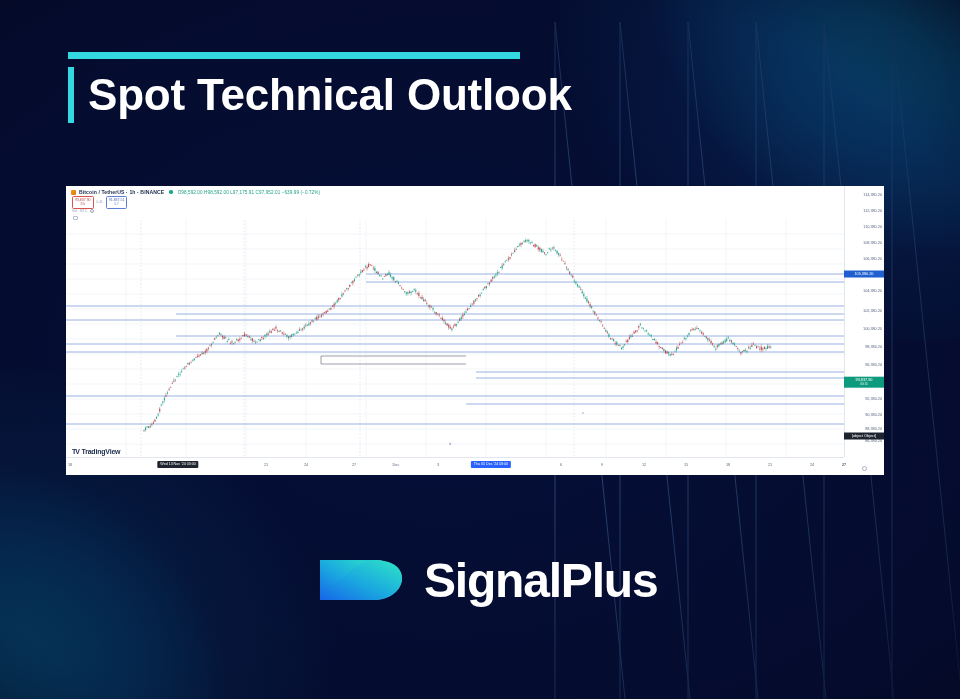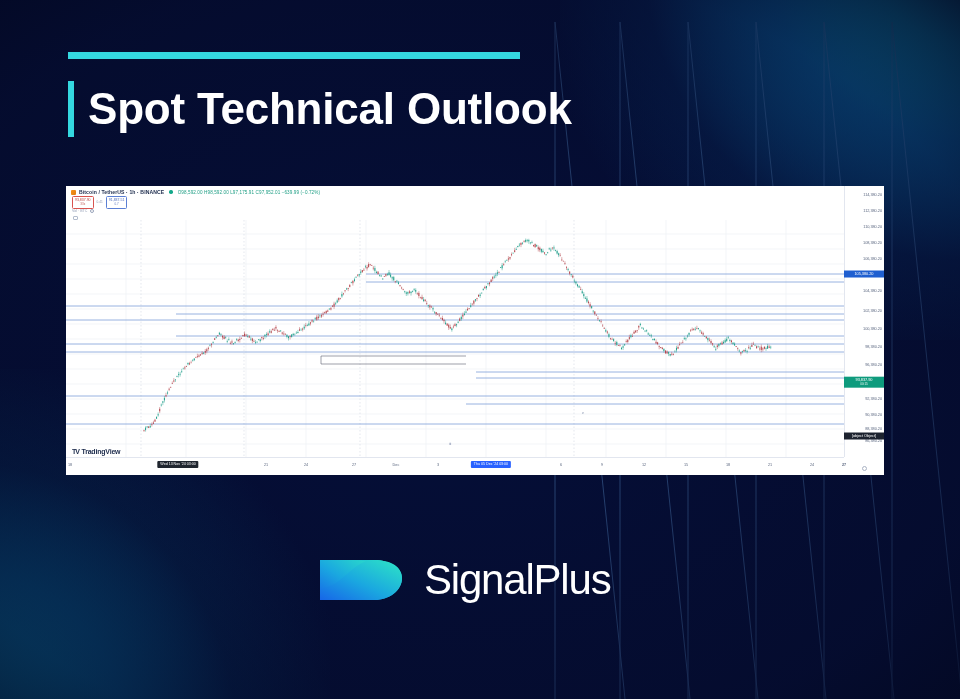--- a/index.html
+++ b/index.html
@@ -20,21 +20,21 @@
     background: radial-gradient(ellipse at 30% 74%, #0b7fa8 0%, #086a93 14%, #064c79 30%, rgba(6,44,84,0.5) 52%, rgba(5,14,54,0) 74%);
   }
   .bg-grad-vig {
     position:absolute; inset:0;
     background: radial-gradient(ellipse at 46% 52%, rgba(5,13,48,0.0) 20%, rgba(4,10,40,0.55) 78%, rgba(3,8,34,0.9) 100%);
   }
   .bg-lines { position:absolute; inset:0; }
   
   .title-wrap { position:absolute; left:68px; top:52px; }
   .title-bar-top { width:452px; height:7px; background:#34d8e0; }
-  .title-row { display:flex; align-items:stretch; margin-top:22px; }
+  .title-row { display:flex; align-items:stretch; margin-top:8px; }
   .title-bar-left { width:6px; background:#34d8e0; margin-right:14px; }
   .title-text {
     color:#ffffff; font-size:44px; font-weight:700; letter-spacing:-0.2px;
     line-height:1.28; padding-right:8px; white-space:nowrap;
   }
   
   .chart-panel {
     position:absolute; left:66px; top:186px; width:818px; height:289px;
     background:#ffffff; overflow:hidden;
   }
@@ -94,21 +94,21 @@
   .tv-logo {
     position:absolute; left:6px; bottom:20px; display:flex; align-items:center; gap:2.5px;
     font-size:7px; font-weight:700; color:#1b2a4b; letter-spacing:-0.2px;
   }
   .tv-mark { font-size:7px; font-weight:700; color:#1b2a4b; letter-spacing:-1px; }
   .sr-label { position:absolute; font-size:3.6px; color:#4a6cc4; white-space:nowrap; }
   .wave-label { position:absolute; font-size:3.4px; color:#6b7b9e; }
 
   
   .sp { position:absolute; left:316px; top:548px; display:flex; align-items:center; gap:18px; }
-  .sp-name { color:#fff; font-size:42px; font-weight:400; letter-spacing:-1.2px; }
+  .sp-name { color:#fff; font-size:48px; font-weight:700; letter-spacing:-1.2px; }
 </style>
 </head>
 <body>
 
 <div class="bg">
   <div class="bg-grad-tr"></div>
   <div class="bg-grad-bl"></div>
   <svg class="bg-lines" viewBox="0 0 960 699" preserveAspectRatio="none">
     <g stroke="#4f7fb8" stroke-width="1" fill="none" opacity="0.5">
       <line x1="555" y1="22" x2="555" y2="699"></line>

